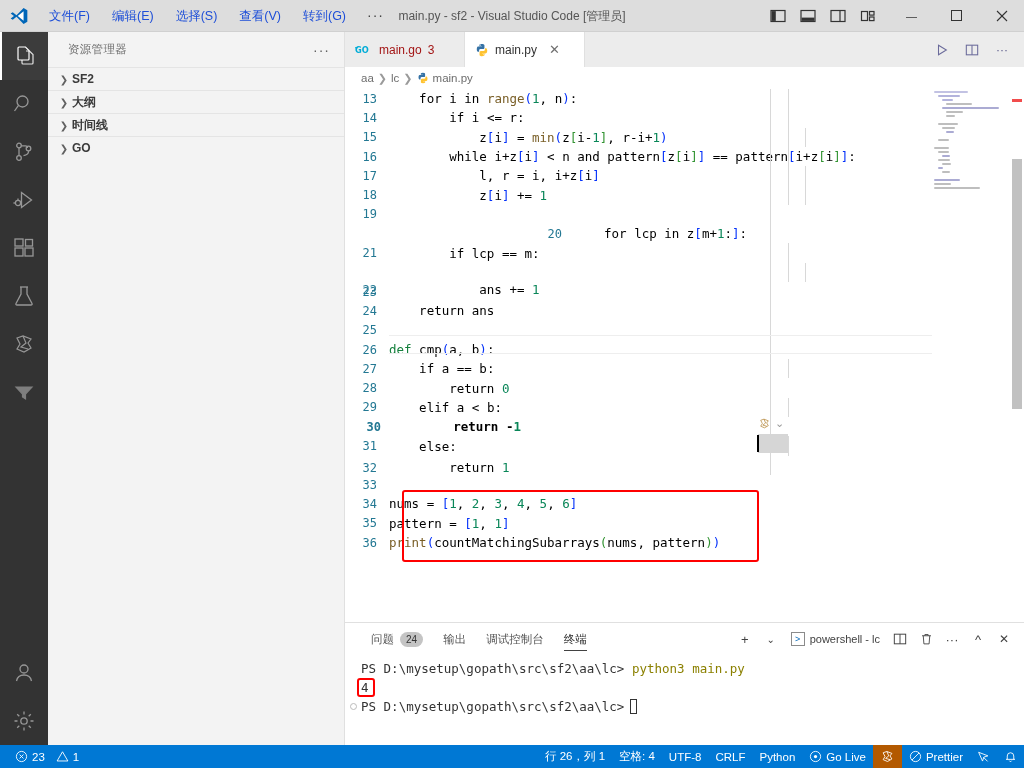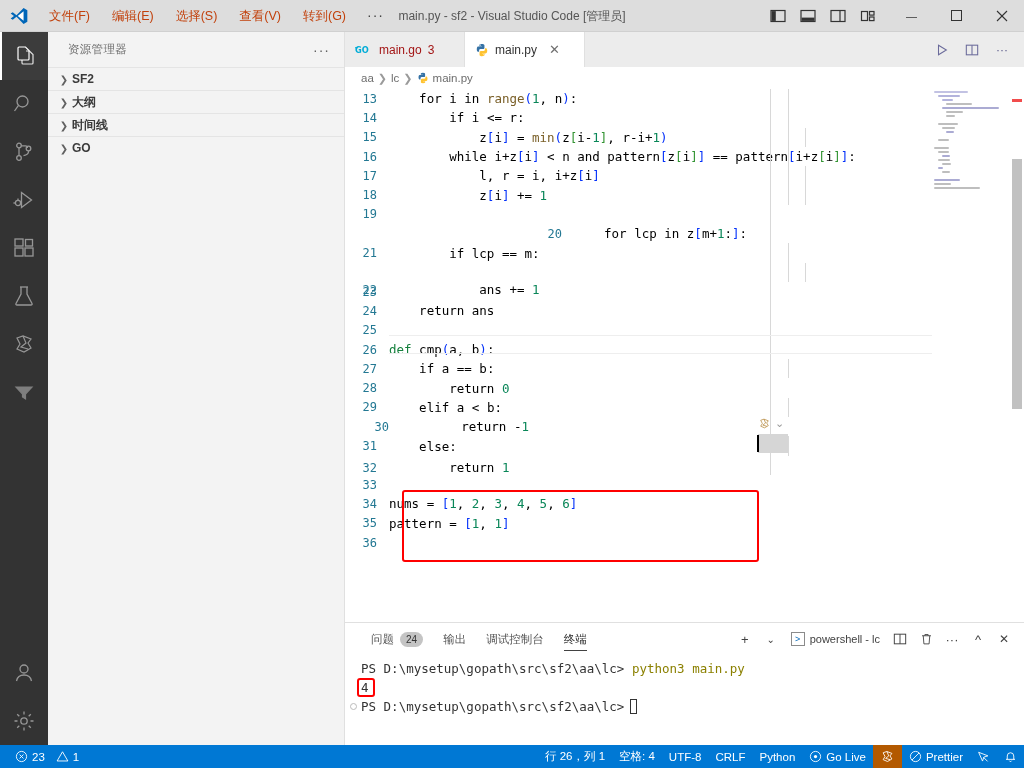--- a/index.html
+++ b/index.html
@@ -15,21 +15,21 @@
 
   
   .titlebar {
     height:32px; background:#dddddd; display:flex; align-items:center;
     flex:0 0 32px; position:relative; border-bottom:1px solid #d0d0d0;
   }
   .vs-logo { width:38px; height:32px; display:flex; align-items:center; justify-content:center; }
   .vs-logo svg { display:block; }
   .menu { display:flex; align-items:center; height:32px; }
   .menu-item {
-    padding:0 11px; height:32px; line-height:32px; font-size:12.5px; color:#c2410c;
+    padding:0 11px; height:32px; line-height:32px; font-size:12.5px; color:#1d4ed8;
     cursor:default; white-space:nowrap;
   }
   .menu-more { padding:0 10px; height:32px; line-height:30px; font-size:14px; color:#444; letter-spacing:1px;}
   .title-center {
     position:absolute; left:0; right:0; top:0; height:32px; line-height:32px;
     text-align:center; font-size:12px; color:#555; pointer-events:none;
   }
   .title-right { margin-left:auto; display:flex; align-items:center; height:32px; z-index:3; }
   .layout-icons { display:flex; align-items:center; padding-right:6px; }
   .layout-btn { width:30px; height:32px; display:flex; align-items:center; justify-content:center; }
@@ -434,21 +434,21 @@
               <div class="codetext">&nbsp;&nbsp;&nbsp;&nbsp;<span class="kw">if</span>&nbsp;<span class="op">a</span>&nbsp;<span class="op">=</span><span class="op">=</span>&nbsp;<span class="op">b</span><span class="op">:</span></div>
             </div>
             <div class="coderow" style="position: absolute; top: 289.5px; left: 0px; right: 92px; height: 19.3px;">
               <div class="gutter">28</div>
               <div class="codetext">&nbsp;&nbsp;&nbsp;&nbsp;&nbsp;&nbsp;&nbsp;&nbsp;<span class="kw">return</span>&nbsp;<span class="num">0</span></div>
             </div>
             <div class="coderow" style="position: absolute; top: 308.8px; left: 0px; right: 92px; height: 19.3px;">
               <div class="gutter">29</div>
               <div class="codetext">&nbsp;&nbsp;&nbsp;&nbsp;<span class="kw">elif</span>&nbsp;<span class="op">a</span>&nbsp;<span class="op">&lt;</span>&nbsp;<span class="op">b</span><span class="op">:</span></div>
             </div>
-            <div class="coderow" style="position: absolute; top: 328.1px; left: 12px; right: 92px; height: 19.3px;">
+            <div class="coderow" style="position: absolute; top: 328.1px; left: 4px; right: 92px; height: 19.3px; font-weight: bold;">
               <div class="gutter">30</div>
               <div class="codetext">&nbsp;&nbsp;&nbsp;&nbsp;&nbsp;&nbsp;&nbsp;&nbsp;<span class="kw">return</span>&nbsp;<span class="op">-</span><span class="num">1</span></div>
             </div>
             <div class="coderow" style="position: absolute; top: 347.4px; left: 0px; right: 92px; height: 19.3px;">
               <div class="gutter">31</div>
               <div class="codetext">&nbsp;&nbsp;&nbsp;&nbsp;<span class="kw">else</span><span class="op">:</span></div>
             </div>
             <div class="coderow" style="position: absolute; top: 366.7px; left: 0px; right: 92px; height: 19.3px; align-items: flex-end;">
               <div class="gutter">32</div>
               <div class="codetext">&nbsp;&nbsp;&nbsp;&nbsp;&nbsp;&nbsp;&nbsp;&nbsp;<span class="kw">return</span>&nbsp;<span class="num">1</span></div>
@@ -460,20 +460,21 @@
             <div class="coderow" style="position: absolute; top: 405.3px; left: 0px; right: 92px; height: 19.3px;">
               <div class="gutter">34</div>
               <div class="codetext"><span class="op">nums</span>&nbsp;<span class="op">=</span>&nbsp;<span style="color:#0431fa">[</span><span class="num">1</span><span class="op">,</span>&nbsp;<span class="num">2</span><span class="op">,</span>&nbsp;<span class="num">3</span><span class="op">,</span>&nbsp;<span class="num">4</span><span class="op">,</span>&nbsp;<span class="num">5</span><span class="op">,</span>&nbsp;<span class="num">6</span><span style="color:#0431fa">]</span></div>
             </div>
             <div class="coderow" style="position: absolute; top: 424.6px; left: 0px; right: 92px; height: 19.3px;">
               <div class="gutter">35</div>
               <div class="codetext"><span class="op">pattern</span>&nbsp;<span class="op">=</span>&nbsp;<span style="color:#0431fa">[</span><span class="num">1</span><span class="op">,</span>&nbsp;<span class="num">1</span><span style="color:#0431fa">]</span></div>
             </div>
             <div class="coderow" style="position: absolute; top: 443.9px; left: 0px; right: 92px; height: 19.3px;">
               <div class="gutter">36</div>
+              <div class="codetext"><span class="fn">print</span><span style="color:#0431fa">(</span><span class="op">countMatchingSubarrays</span><span style="color:#319331">(</span><span class="op">nums</span><span class="op">,</span>&nbsp;<span class="op">pattern</span><span style="color:#319331">)</span><span style="color:#0431fa">)</span></div>
             </div>
             <div style="position: absolute; left: 425px; top: 0px; height: 253px; border-left: 1px solid rgb(216, 216, 216);"></div>
             <div style="position: absolute; left: 443px; top: 0px; height: 19px; border-left: 1px solid rgb(216, 216, 216);"></div>
             <div style="position: absolute; left: 443px; top: 19.3px; height: 38.6px; border-left: 1px solid rgb(216, 216, 216);"></div>
             <div style="position: absolute; left: 460px; top: 38.6px; height: 19.3px; border-left: 1px solid rgb(216, 216, 216);"></div>
             <div style="position: absolute; left: 443px; top: 57.9px; height: 57.9px; border-left: 1px solid rgb(216, 216, 216);"></div>
             <div style="position: absolute; left: 460px; top: 77.2px; height: 38.6px; border-left: 1px solid rgb(216, 216, 216);"></div>
             <div style="position: absolute; left: 425px; top: 135.1px; height: 57.9px; border-left: 1px solid rgb(216, 216, 216);"></div>
             <div style="position: absolute; left: 443px; top: 154.4px; height: 38.6px; border-left: 1px solid rgb(216, 216, 216);"></div>
             <div style="position: absolute; left: 460px; top: 173.7px; height: 19.3px; border-left: 1px solid rgb(216, 216, 216);"></div>

